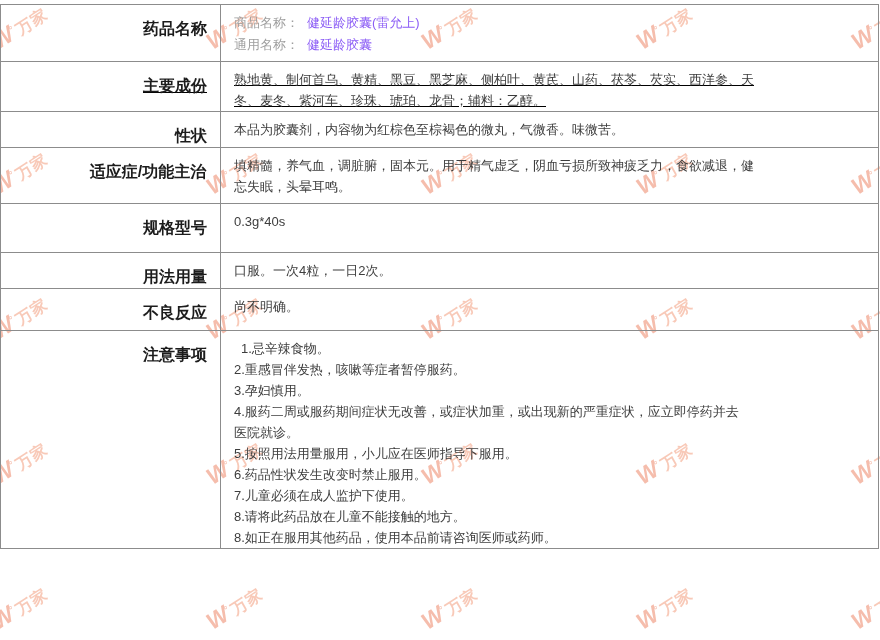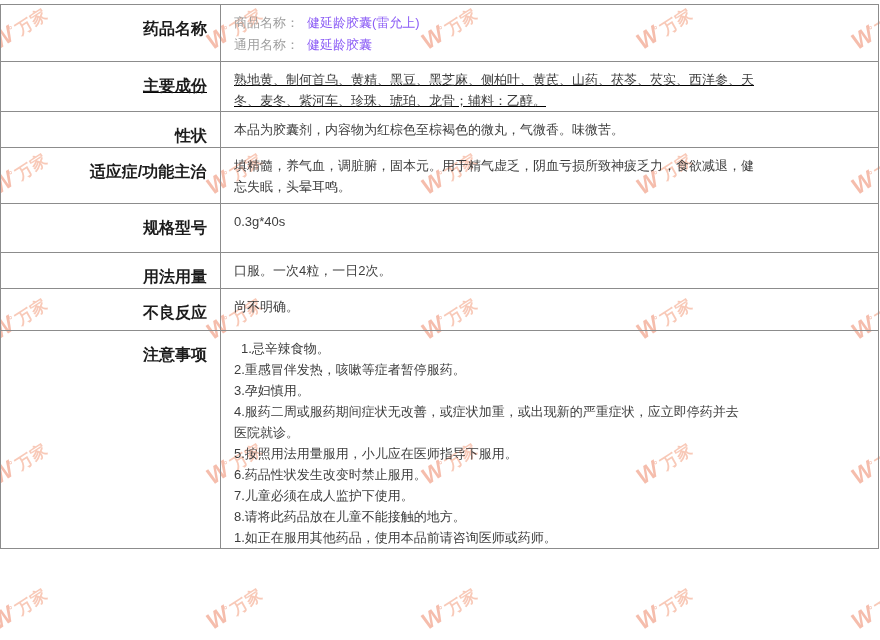--- a/index.html
+++ b/index.html
@@ -149,17 +149,17 @@
         <td>
           <div class="content-line indent-first">1.忌辛辣食物。</div>
           <div class="content-line">2.重感冒伴发热，咳嗽等症者暂停服药。</div>
           <div class="content-line">3.孕妇慎用。</div>
           <div class="content-line">4.服药二周或服药期间症状无改善，或症状加重，或出现新的严重症状，应立即停药并去</div>
           <div class="content-line">医院就诊。</div>
           <div class="content-line">5.按照用法用量服用，小儿应在医师指导下服用。</div>
           <div class="content-line">6.药品性状发生改变时禁止服用。</div>
           <div class="content-line">7.儿童必须在成人监护下使用。</div>
           <div class="content-line">8.请将此药品放在儿童不能接触的地方。</div>
-          <div class="content-line">1.如正在服用其他药品，使用本品前请咨询医师或药师。</div>
+          <div class="content-line">8.如正在服用其他药品，使用本品前请咨询医师或药师。</div>
         </td>
       </tr>
     </tbody>
 </table>
 
 </body></html>

